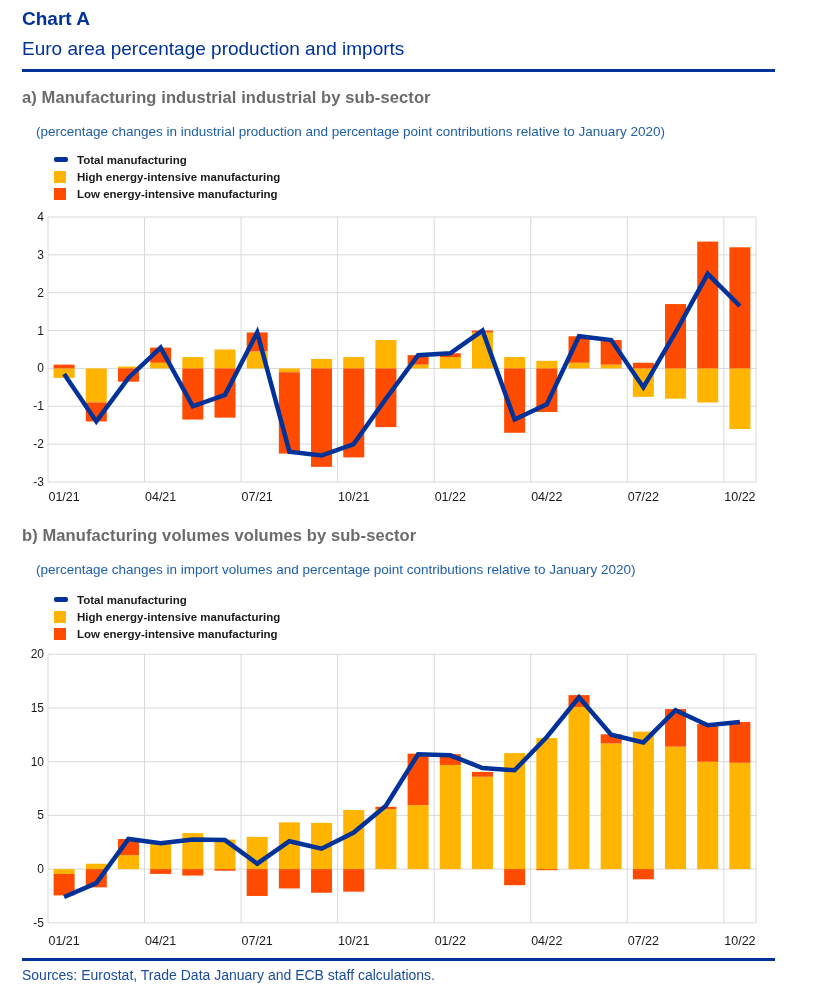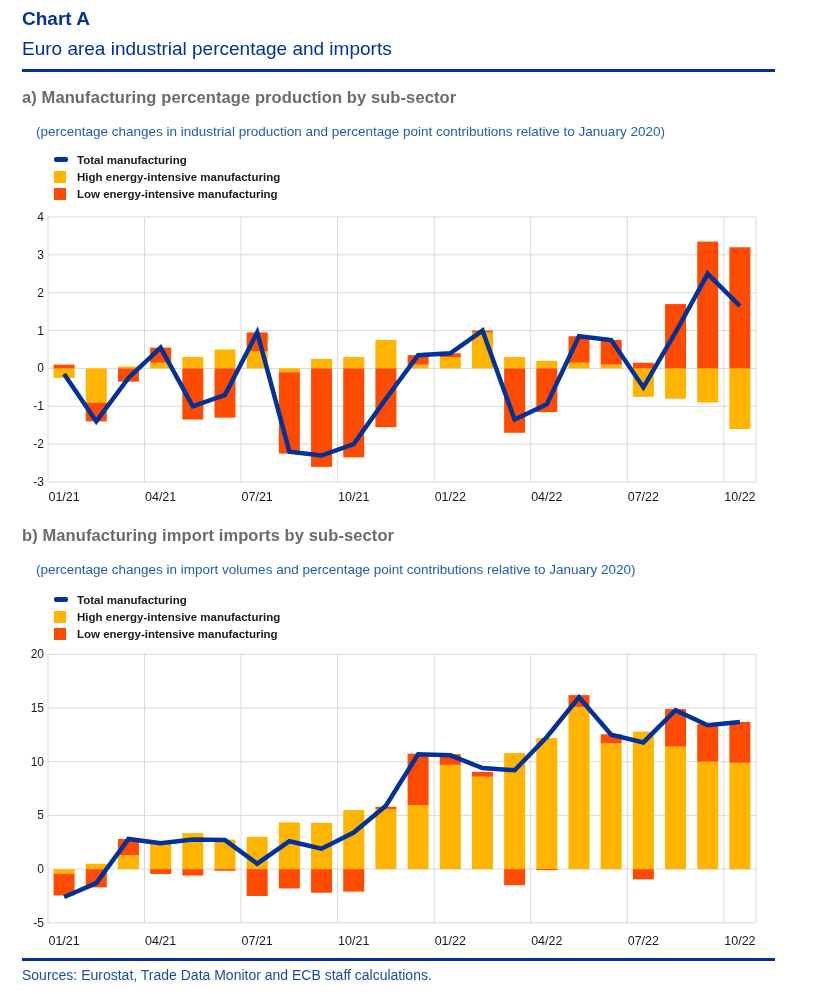--- a/index.html
+++ b/index.html
@@ -30,24 +30,24 @@
   #chart-b{top:645px;}
   svg.chart text{font-family:"Liberation Sans", sans-serif;fill:#1a1a1a;}
   .sources{position:absolute;left:22px;top:967px;font-size:14px;color:#1a4c9b;}
 </style>
 </head>
 <body>
 
 <div class="page">
 
   <div class="kicker">Chart A</div>
-  <div class="main-title">Euro area industrial percentage and imports</div>
+  <div class="main-title">Euro area percentage production and imports</div>
   <div class="rule rule-top"></div>
 
-  <div class="section-heading heading-a">a) Manufacturing percentage production by sub-sector</div>
+  <div class="section-heading heading-a">a) Manufacturing industrial industrial by sub-sector</div>
   <div class="section-sub sub-a">(percentage changes in industrial production and percentage point contributions relative to January 2020)</div>
 
   <div class="legend legend-a">
     <div class="legend-row">
       <span class="chipbox">
           <span class="chip-line" style="background:#003299"></span>
         </span>
       <span>Total manufacturing</span>
     </div>
     <div class="legend-row">
@@ -138,21 +138,21 @@
       <text x="64.0909090909091" y="296" text-anchor="middle" font-size="12.5">01/21</text>
       <text x="160.63636363636363" y="296" text-anchor="middle" font-size="12.5">04/21</text>
       <text x="257.18181818181813" y="296" text-anchor="middle" font-size="12.5">07/21</text>
       <text x="353.7272727272727" y="296" text-anchor="middle" font-size="12.5">10/21</text>
       <text x="450.27272727272725" y="296" text-anchor="middle" font-size="12.5">01/22</text>
       <text x="546.8181818181818" y="296" text-anchor="middle" font-size="12.5">04/22</text>
       <text x="643.3636363636364" y="296" text-anchor="middle" font-size="12.5">07/22</text>
       <text x="739.9090909090909" y="296" text-anchor="middle" font-size="12.5">10/22</text>
     </svg>
 
-  <div class="section-heading heading-b">b) Manufacturing import imports by sub-sector</div>
+  <div class="section-heading heading-b">b) Manufacturing volumes volumes by sub-sector</div>
   <div class="section-sub sub-b">(percentage changes in import volumes and percentage point contributions relative to January 2020)</div>
 
   <div class="legend legend-b">
     <div class="legend-row">
       <span class="chipbox">
           <span class="chip-line" style="background:#003299"></span>
         </span>
       <span>Total manufacturing</span>
     </div>
     <div class="legend-row">
@@ -240,15 +240,15 @@
       <text x="160.63636363636363" y="300" text-anchor="middle" font-size="12.5">04/21</text>
       <text x="257.18181818181813" y="300" text-anchor="middle" font-size="12.5">07/21</text>
       <text x="353.7272727272727" y="300" text-anchor="middle" font-size="12.5">10/21</text>
       <text x="450.27272727272725" y="300" text-anchor="middle" font-size="12.5">01/22</text>
       <text x="546.8181818181818" y="300" text-anchor="middle" font-size="12.5">04/22</text>
       <text x="643.3636363636364" y="300" text-anchor="middle" font-size="12.5">07/22</text>
       <text x="739.9090909090909" y="300" text-anchor="middle" font-size="12.5">10/22</text>
     </svg>
 
   <div class="rule rule-bottom"></div>
-  <div class="sources">Sources: Eurostat, Trade Data Monitor and ECB staff calculations.</div>
+  <div class="sources">Sources: Eurostat, Trade Data January and ECB staff calculations.</div>
 
 </div>
 
 </body></html>

